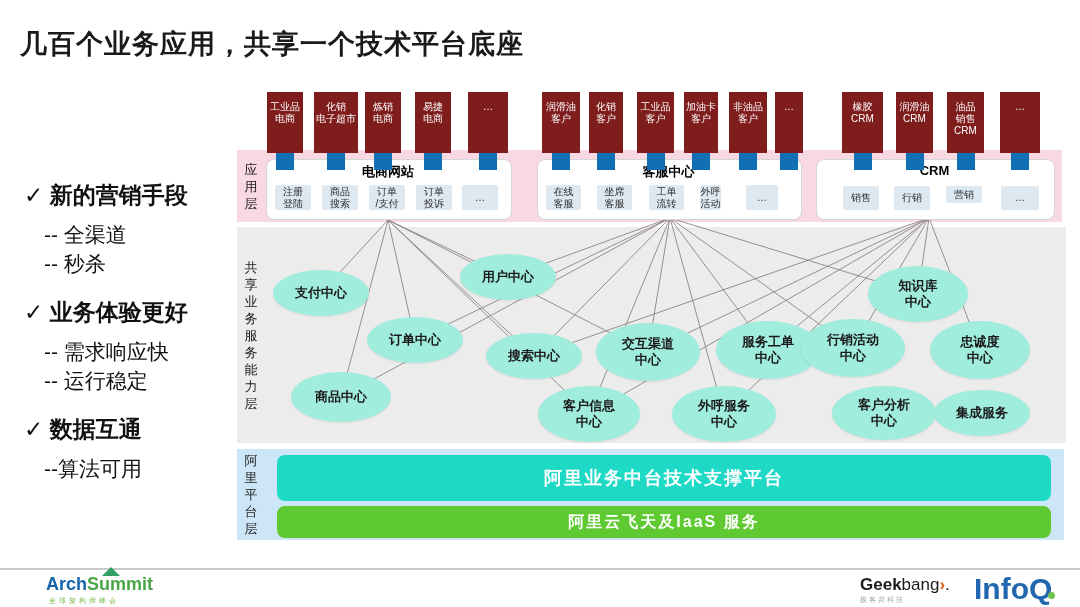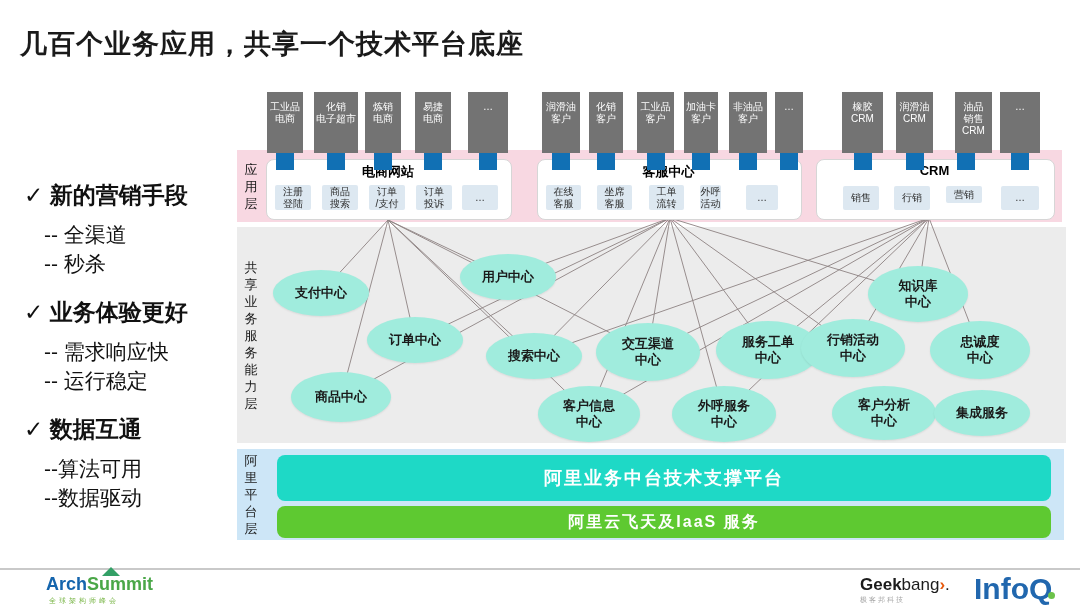--- a/index.html
+++ b/index.html
@@ -14,21 +14,21 @@
   .band{position:absolute;}
   .band.pink{left:237px;top:150px;width:825px;height:72px;background:#f8d8e2;}
   .band.gray{left:237px;top:227px;width:829px;height:216px;background:#ececec;}
   .band.blue{left:237px;top:449px;width:827px;height:91px;background:#cde6f7;}
   .vlabel{position:absolute;width:26px;display:flex;flex-direction:column;align-items:center;justify-content:center;
           font-size:13px;color:#1a1a1a;z-index:3;}
   .vlabel div{line-height:17px;}
   
   .whitebox{position:absolute;background:#fff;border:1px solid #d6d6d6;border-radius:8px;z-index:2;}
   .wb-title{position:absolute;text-align:center;font-size:13px;font-weight:bold;color:#000000;z-index:3;}
-  .appbox{position:absolute;top:92px;height:61px;background:#737373;color:#fff;z-index:4;
+  .appbox{position:absolute;top:92px;height:61px;background:#7f1d1d;color:#fff;z-index:4;
           display:flex;align-items:flex-start;justify-content:center;text-align:center;
           font-size:10px;line-height:12px;padding-top:9px;box-sizing:border-box;white-space:pre-line;}
   .leg{position:absolute;top:153px;height:17px;width:18px;background:#1170b4;z-index:4;}
   .module{position:absolute;background:#dde8f1;border-radius:2px;color:#2c2c2c;z-index:3;
           display:flex;align-items:center;justify-content:center;text-align:center;
           font-size:10px;line-height:11.5px;white-space:pre-line;}
   
   .node{position:absolute;background:#a0ecdd;border-radius:50%;z-index:3;
         display:flex;align-items:center;justify-content:center;text-align:center;
         font-size:13px;font-weight:bold;color:#1a1a1a;line-height:16px;white-space:pre-line;
@@ -69,21 +69,20 @@
         <div class="sb-item">-- 秒杀</div>
       </div>
       <div class="sb-group" style="top: 297px;">
         <div class="sb-header">✓ 业务体验更好</div>
         <div class="sb-item">-- 需求响应快</div>
         <div class="sb-item">-- 运行稳定</div>
       </div>
       <div class="sb-group" style="top: 414px;">
         <div class="sb-header">✓ 数据互通</div>
         <div class="sb-item">--算法可用</div>
-        <div class="sb-item">--数据驱动</div>
       </div>
     </div>
 
   <div class="band pink"></div>
   <div class="band gray"></div>
   <div class="band blue"></div>
 
   <svg id="wires" width="1080" height="607" viewBox="0 0 1080 607">
       <line x1="388" y1="220" x2="321" y2="293" stroke="#8e8383" stroke-width="1" opacity="0.9"></line>
       <line x1="388" y1="220" x2="508" y2="277" stroke="#8e8383" stroke-width="1" opacity="0.9"></line>
@@ -167,21 +166,21 @@
 活动</div>
       <div class="module" style="left: 746px; top: 185px; width: 32px; height: 25px;">…</div>
       <div class="whitebox" style="left: 816px; top: 159px; width: 237px; height: 59px;"></div>
       <div class="wb-title" style="left: 816px; top: 163px; width: 237px;">CRM</div>
       <div class="appbox" style="left: 842px; width: 41px; text-align: center;">橡胶
 CRM</div>
       <div class="leg" style="left: 853.5px;"></div>
       <div class="appbox" style="left: 896px; width: 37px;">润滑油
 CRM</div>
       <div class="leg" style="left: 905.5px;"></div>
-      <div class="appbox" style="left: 947px; width: 37px; margin-left: 8px;">油品
+      <div class="appbox" style="left: 947px; width: 37px;">油品
 销售
 CRM</div>
       <div class="leg" style="left: 956.5px;"></div>
       <div class="appbox" style="left: 1000px; width: 40px;">…</div>
       <div class="leg" style="left: 1011px;"></div>
       <div class="module" style="left: 843px; top: 186px; width: 36px; height: 24px;">销售</div>
       <div class="module" style="left: 894px; top: 186px; width: 36px; height: 24px;">行销</div>
       <div class="module" style="left: 946px; top: 186px; width: 36px; height: 17px;">营销</div>
       <div class="module" style="left: 1001px; top: 186px; width: 38px; height: 24px;">…</div>
     </div>

